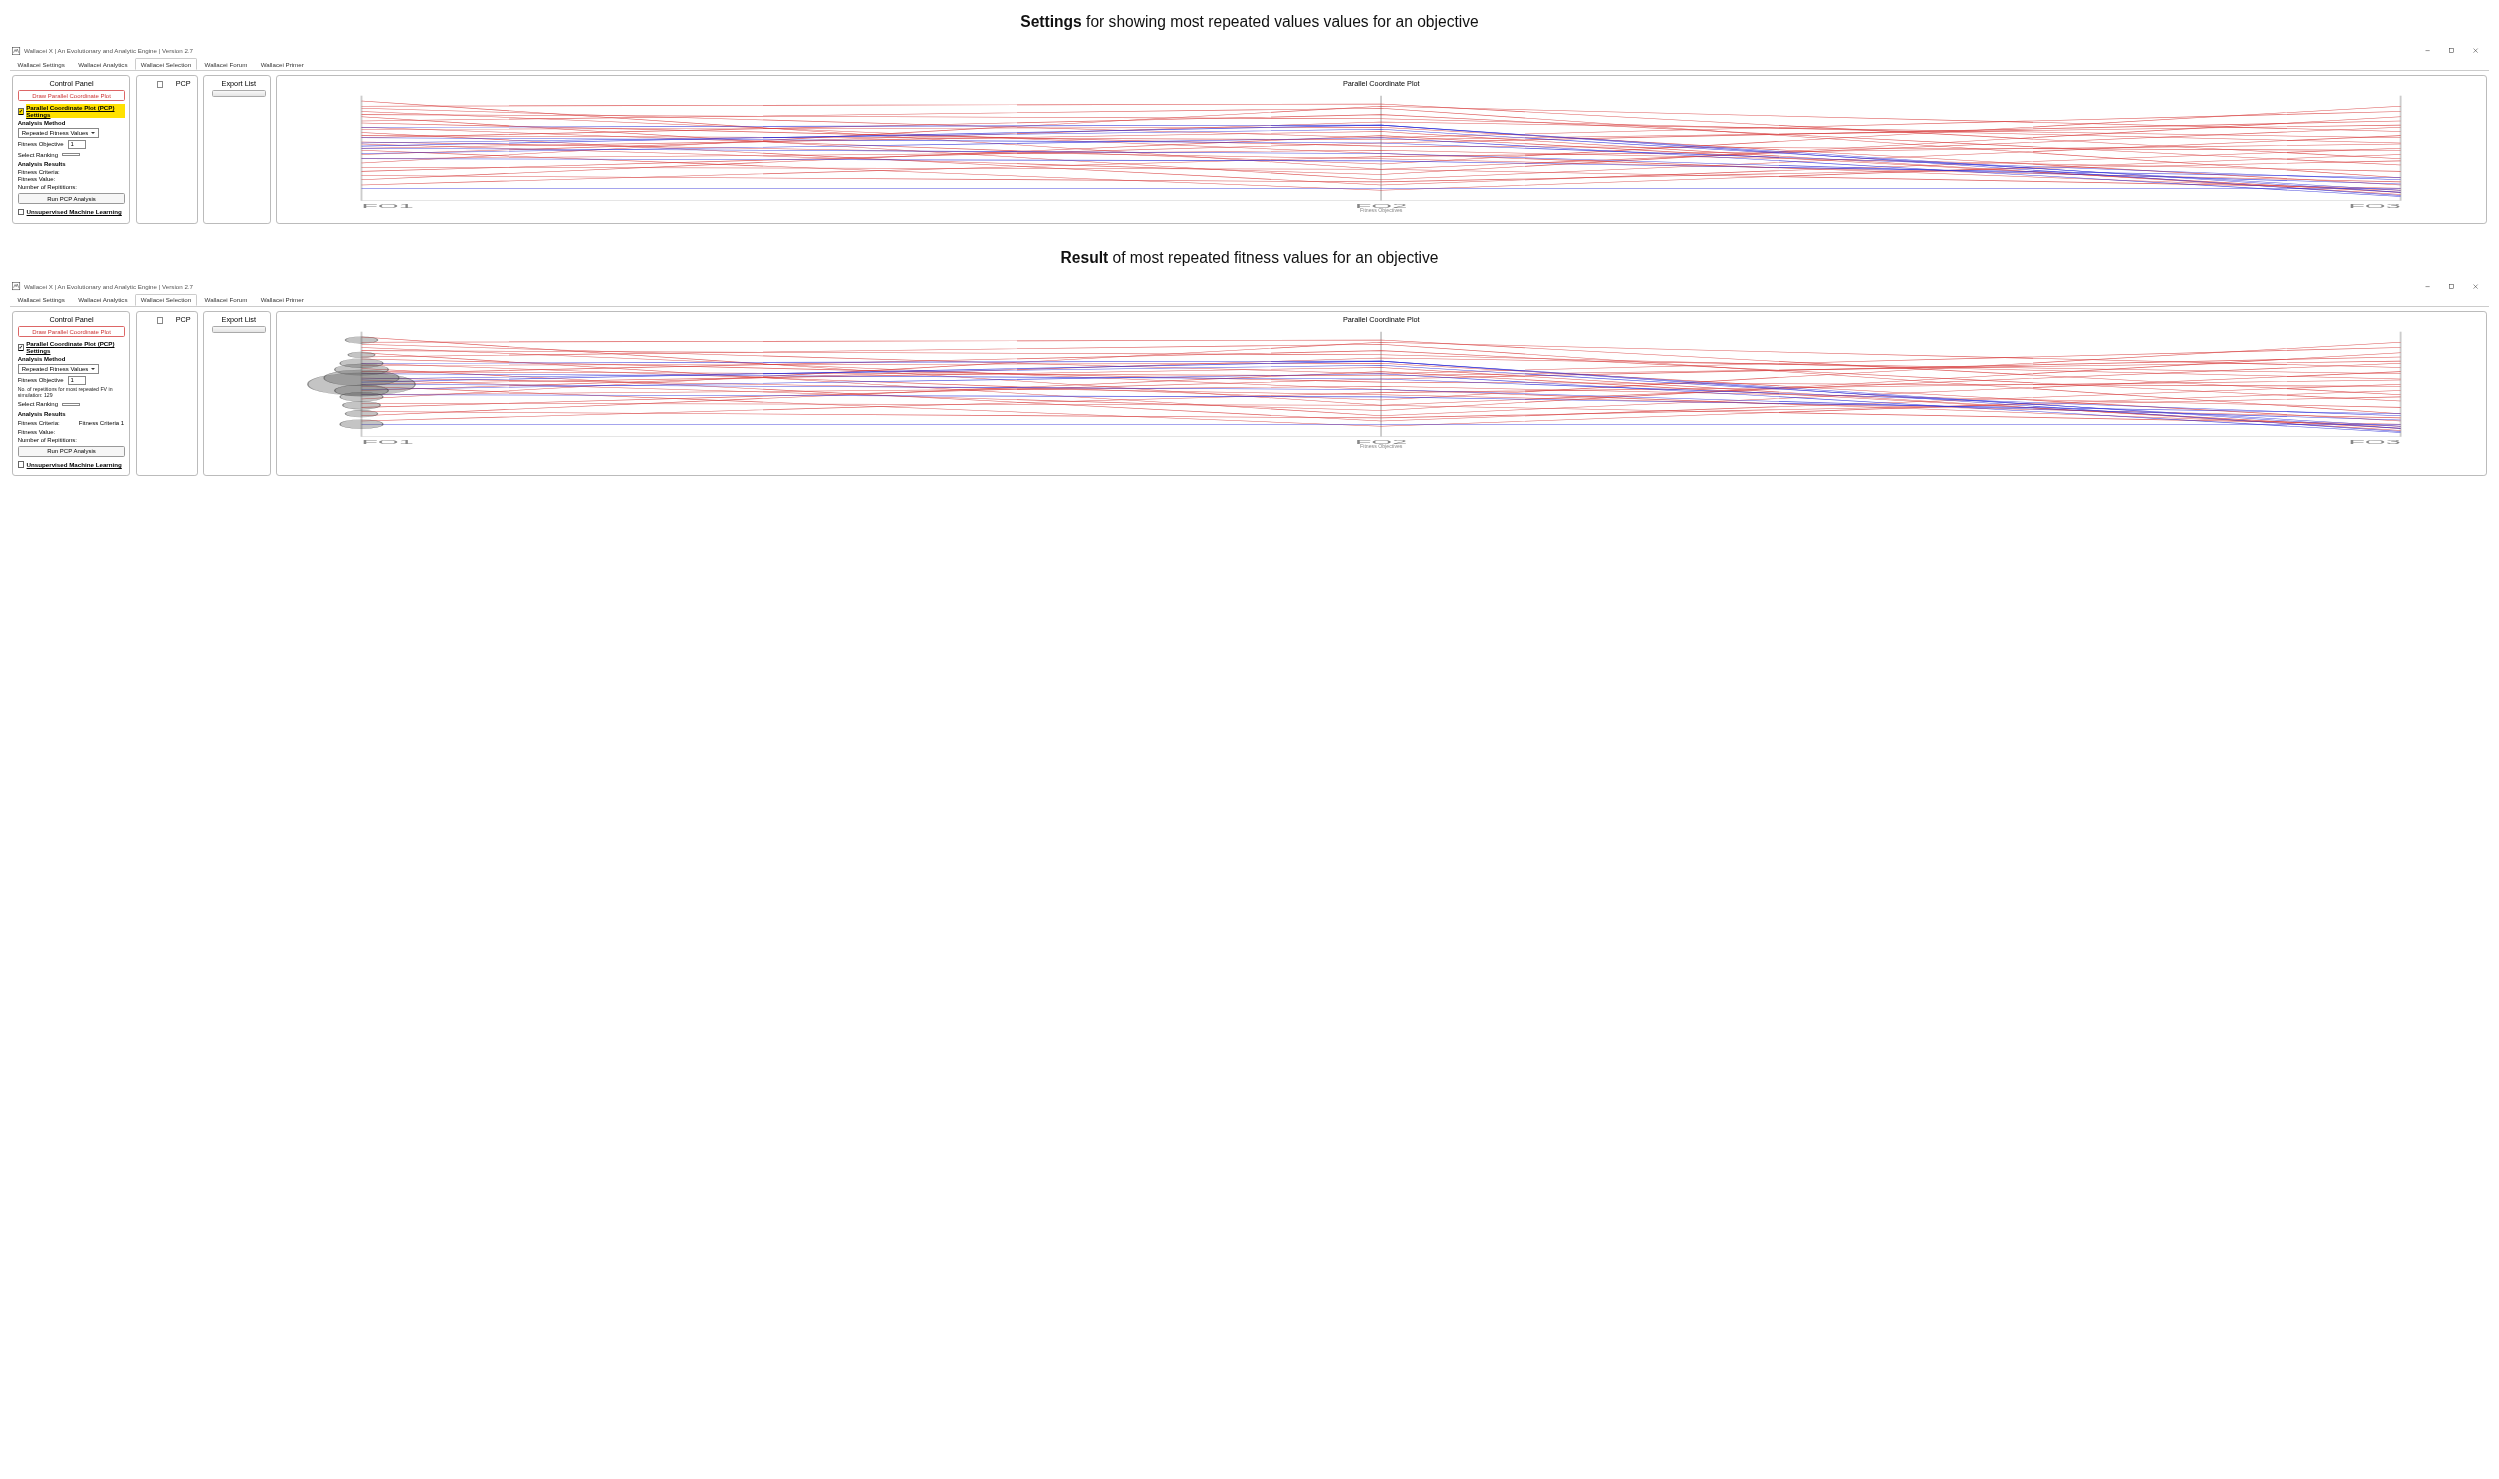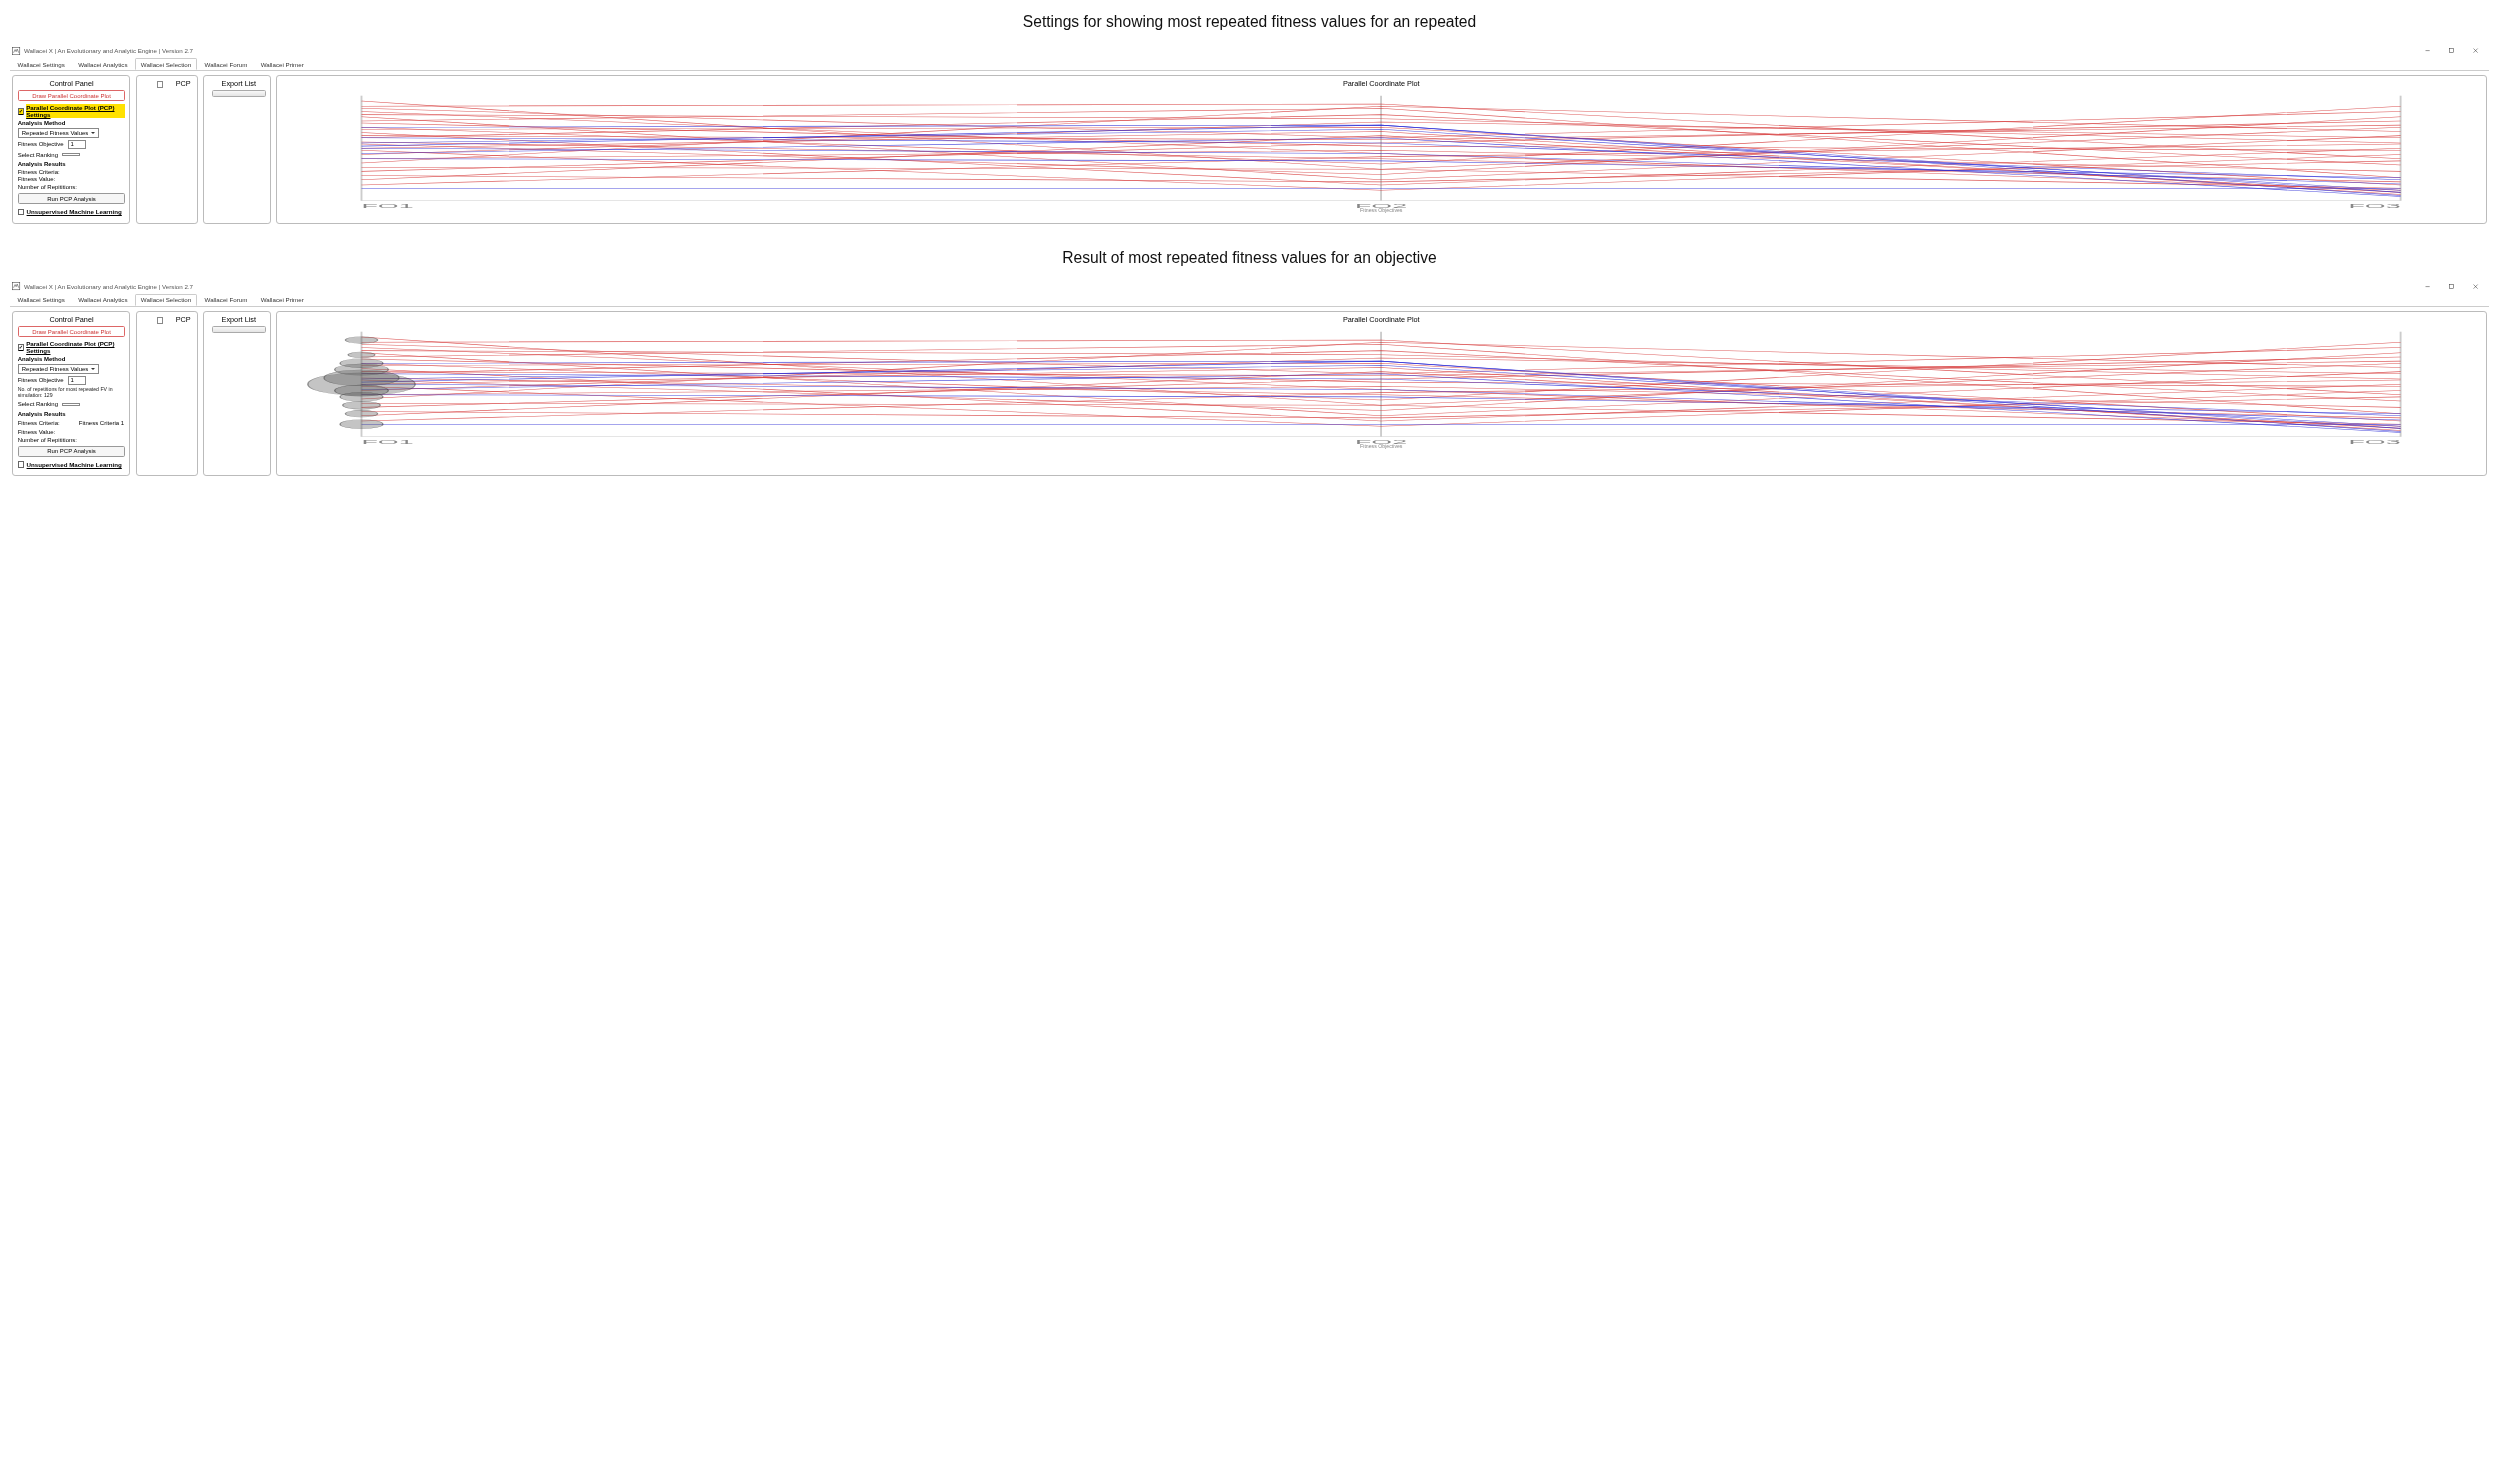--- a/index.html
+++ b/index.html
@@ -10,21 +10,21 @@
   color: #000;
   padding: 5.2px 10.4px;
 }
 .banner {
   text-align: center;
   font-size: 15.6px;
   font-weight: 400;
   margin: 7.8px 0 13px 0;
   color: #111;
 }
-.banner strong { font-weight: 400; }
+.banner strong { font-weight: 700; }
 .window { margin-bottom: 21px; }
 .titlebar {
   display: flex;
   align-items: center;
   gap: 3.1px;
   padding: 1px 2.1px;
   font-size: 6.2px;
   color: #555;
 }
 .titlebar .app-icon {
@@ -170,21 +170,21 @@
 }
 .plot-area svg { width:100%; height:100%; }
 .xlabel { position:absolute; bottom:1.6px; left:0; right:0; text-align:center; font-size:5.2px; color:#888; }
 .tick-label { font-size:10px; fill:#888; }
 .bubble { fill:#555; fill-opacity:0.35; stroke:#333; stroke-opacity:0.5; stroke-width:0.5; }
 </style>
 </head>
 <body>
 
 <div class="banner">
-  <strong>Settings</strong><span> for showing most repeated fitness values for an repeated</span>
+  <strong>Settings</strong><span> for showing most repeated values values for an objective</span>
 </div>
 
 <div class="window">
 
   <div class="titlebar">
     <span class="app-icon">
       <svg viewBox="0 0 16 16">
           <rect x="1" y="1" width="14" height="14" fill="none" stroke="#333"></rect>
           <path d="M3 11 L6 5 L8 9 L10 4 L13 11" fill="none" stroke="#333" stroke-width="1"></path>
         </svg>

